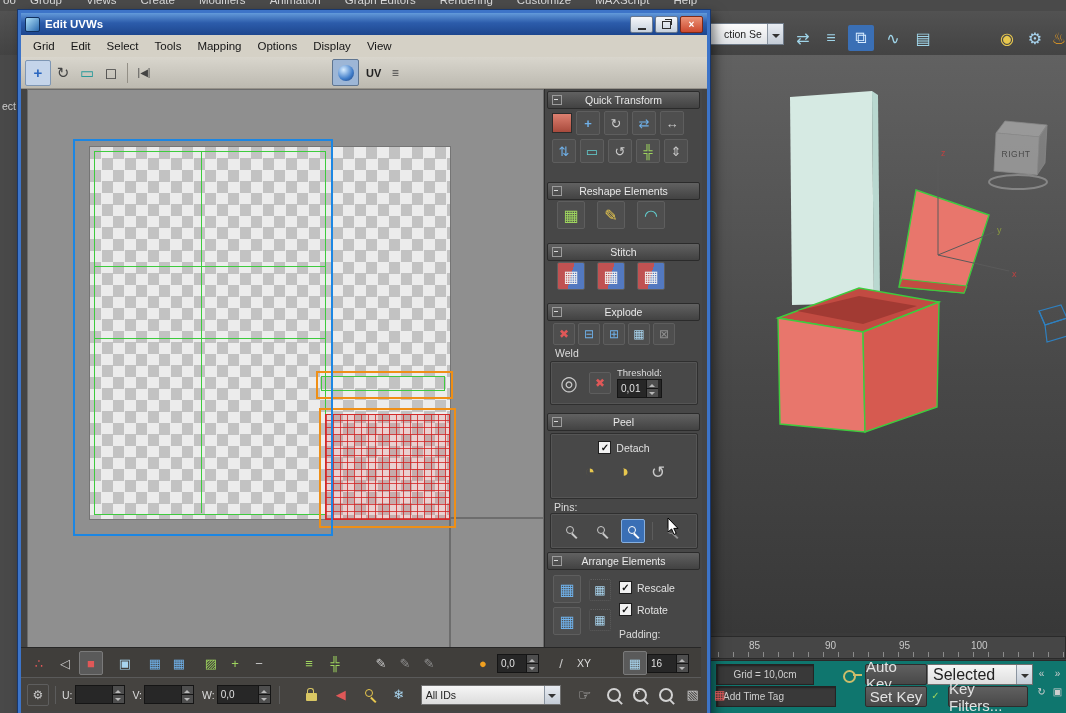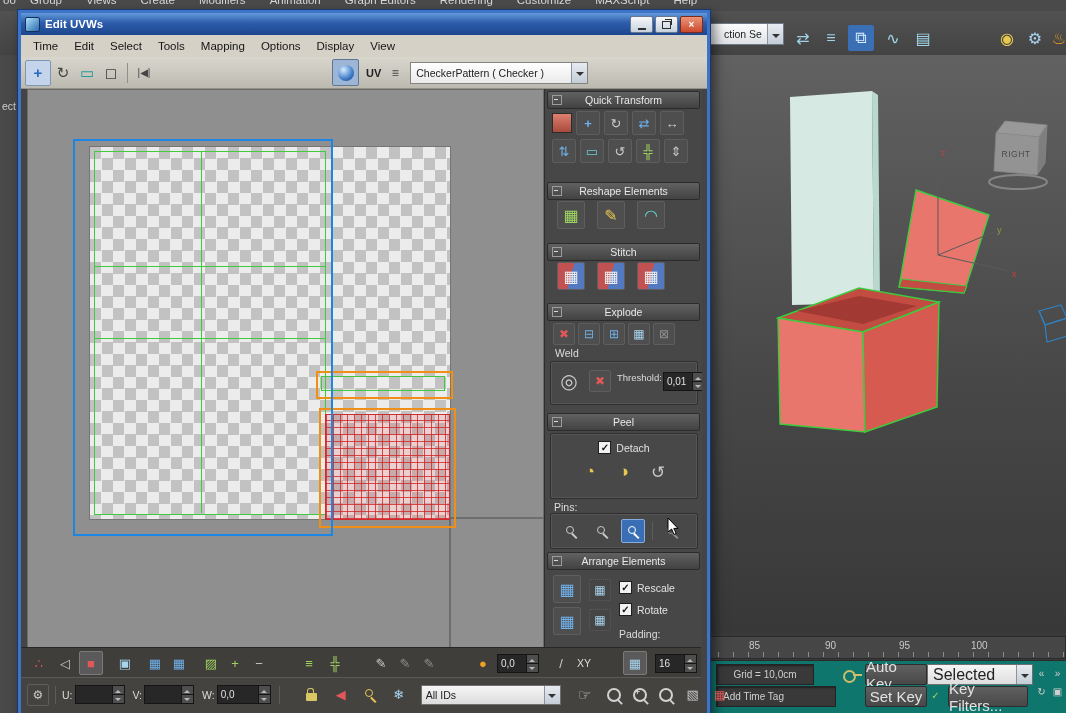--- a/index.html
+++ b/index.html
@@ -220,21 +220,21 @@
             <span class="minbar"></span>
           </span>
         <span class="wbtn">
             <span class="rsq"></span>
           </span>
         <span class="wbtn close">×</span>
       </span>
     </div>
 
     <div class="menubar">
-      <span>Time</span>
+      <span>Grid</span>
       <span>Edit</span>
       <span>Select</span>
       <span>Tools</span>
       <span>Mapping</span>
       <span>Options</span>
       <span>Display</span>
       <span>View</span>
     </div>
 
     <div class="toolbar">
@@ -242,24 +242,20 @@
       <span class="t-ic">↻</span>
       <span class="t-ic" style="color:#2a9a9a">▭</span>
       <span class="t-ic">◻</span>
       <span class="tsep"></span>
       <span class="t-ic" style="font-size:10px">|◀|</span>
       <span class="ball-btn">
           <span class="ball"></span>
         </span>
       <span class="uvlabel">UV</span>
       <span class="t-ic" style="width:18px;font-size:12px">≡</span>
-      <div class="tex-combo">
-        <span class="val">CheckerPattern  ( Checker )</span>
-        <span class="dd"></span>
-      </div>
     </div>
 
     <div class="canvas">
       <div class="checker"></div>
       <div class="tile-h"></div>
       <div class="tile-v"></div>
       <div class="gwire" style="left:66px;top:61px;width:230px;height:362px"></div>
       <div class="gline" style="left:66px;top:176px;width:231px;height:1px"></div>
       <div class="gline" style="left:66px;top:248px;width:231px;height:1px"></div>
       <div class="gline" style="left:173px;top:61px;width:1px;height:362px"></div>
@@ -320,21 +316,21 @@
         <span class="ic i20 c-blue">⊟</span>
         <span class="ic i20 c-blue">⊞</span>
         <span class="ic i20 c-lblue">▦</span>
         <span class="ic i20 c-dim">⊠</span>
       </div>
       <span class="lbl" style="left:10px;top:258px">Weld</span>
       <div class="gb" style="left:5px;top:272px;width:146px;height:42px">
         <div style="display:flex;align-items:center;gap:6px;padding:5px 4px">
           <span class="ic i26 flat" style="font-size:20px">◎</span>
           <span class="ic i20 c-red">✖</span>
-          <div style="display:flex;flex-direction:row;gap:1px">
+          <div style="display:flex;flex-direction:column;gap:1px">
             <span style="color:#dcdcdc;font-size:9.5px">Threshold:</span>
             <span class="spin">
               <span class="val">0,01</span>
               <span class="arr">
                   <i class="up"></i>
                   <i class="dn"></i>
                 </span>
             </span>
           </div>
         </div>
@@ -415,21 +411,21 @@
       <span class="spin" style="margin-left:2px">
         <span class="val">0,0</span>
         <span class="arr">
             <i class="up"></i>
             <i class="dn"></i>
           </span>
       </span>
       <span class="ic flat" style="margin-left:10px">/</span>
       <span class="flbl" style="margin-left:4px">XY</span>
       <span class="ic pressed c-lblue" style="margin-left:32px">▦</span>
-      <span class="spin" style="margin-left:8px">
+      <span class="spin" style="margin-left:0">
         <span class="val">16</span>
         <span class="arr">
             <i class="up"></i>
             <i class="dn"></i>
           </span>
       </span>
     </div>
 
     <div class="ust">
       <span class="ic i20 flat" style="margin-left:6px;border:1px solid #5e5e5e">⚙</span>

